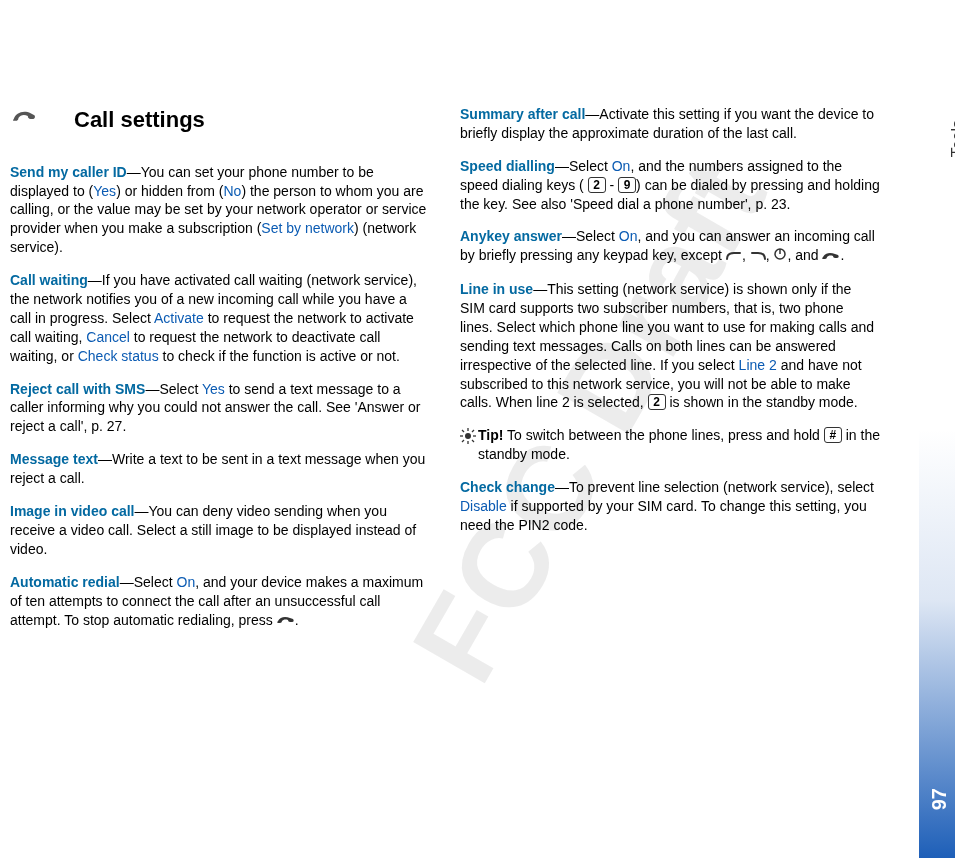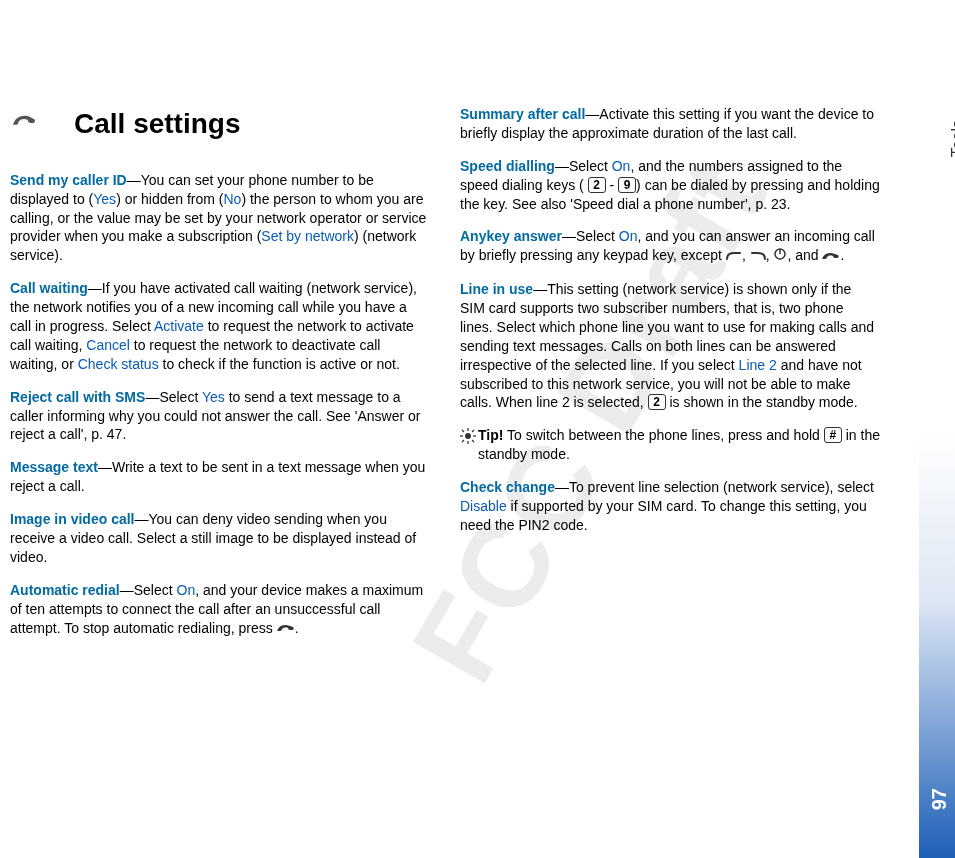--- a/index.html
+++ b/index.html
@@ -40,21 +40,21 @@
     display: flex;
     align-items: center;
     margin-bottom: 28px;
   }
   .phone-icon {
     width: 36px;
     margin-right: 28px;
   }
   .phone-icon svg { width: 30px; height: 24px; }
   h2 {
-    font-size: 28px;
+    font-size: 22px;
     font-weight: bold;
   }
   .para { margin-bottom: 14px; }
   .term { color: #0369a1; font-weight: bold; }
   .val  { color: #0B5BB3; font-weight: normal; }
   .key-box {
     display: inline-block;
     min-width: 18px;
     text-align: center;
     font-weight: bold;
@@ -122,21 +122,21 @@
 
     <p class="para">
       <span class="term">Send my caller ID</span><span>—You can set your phone number to be displayed to (</span><span class="val">Yes</span><span>) or hidden from (</span><span class="val">No</span><span>) the person to whom you are calling, or the value may be set by your network operator or service provider when you make a subscription (</span><span class="val">Set by network</span><span>) (network service).</span>
     </p>
 
     <p class="para">
       <span class="term">Call waiting</span><span>—If you have activated call waiting (network service), the network notifies you of a new incoming call while you have a call in progress. Select </span><span class="val">Activate</span><span> to request the network to activate call waiting, </span><span class="val">Cancel</span><span> to request the network to deactivate call waiting, or </span><span class="val">Check status</span><span> to check if the function is active or not.</span>
     </p>
 
     <p class="para">
-      <span class="term">Reject call with SMS</span><span>—Select </span><span class="val">Yes</span><span> to send a text message to a caller informing why you could not answer the call. See 'Answer or reject a call', p. 47.</span>
+      <span class="term">Reject call with SMS</span><span>—Select </span><span class="val">Yes</span><span> to send a text message to a caller informing why you could not answer the call. See 'Answer or reject a call', p. 27.</span>
     </p>
 
     <p class="para">
       <span class="term">Message text</span><span>—Write a text to be sent in a text message when you reject a call.</span>
     </p>
 
     <p class="para">
       <span class="term">Image in video call</span><span>—You can deny video sending when you receive a video call. Select a still image to be displayed instead of video.</span>
     </p>
 

